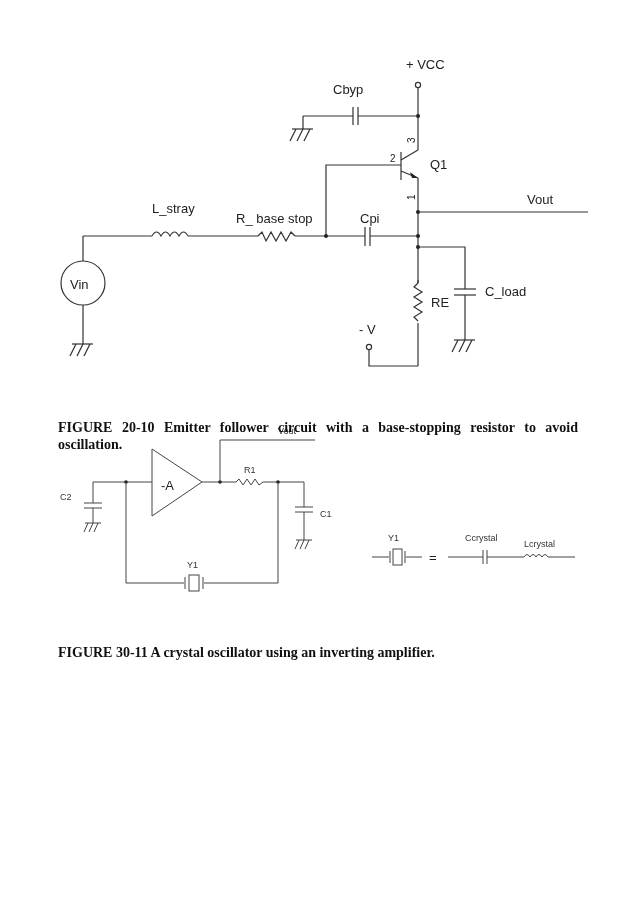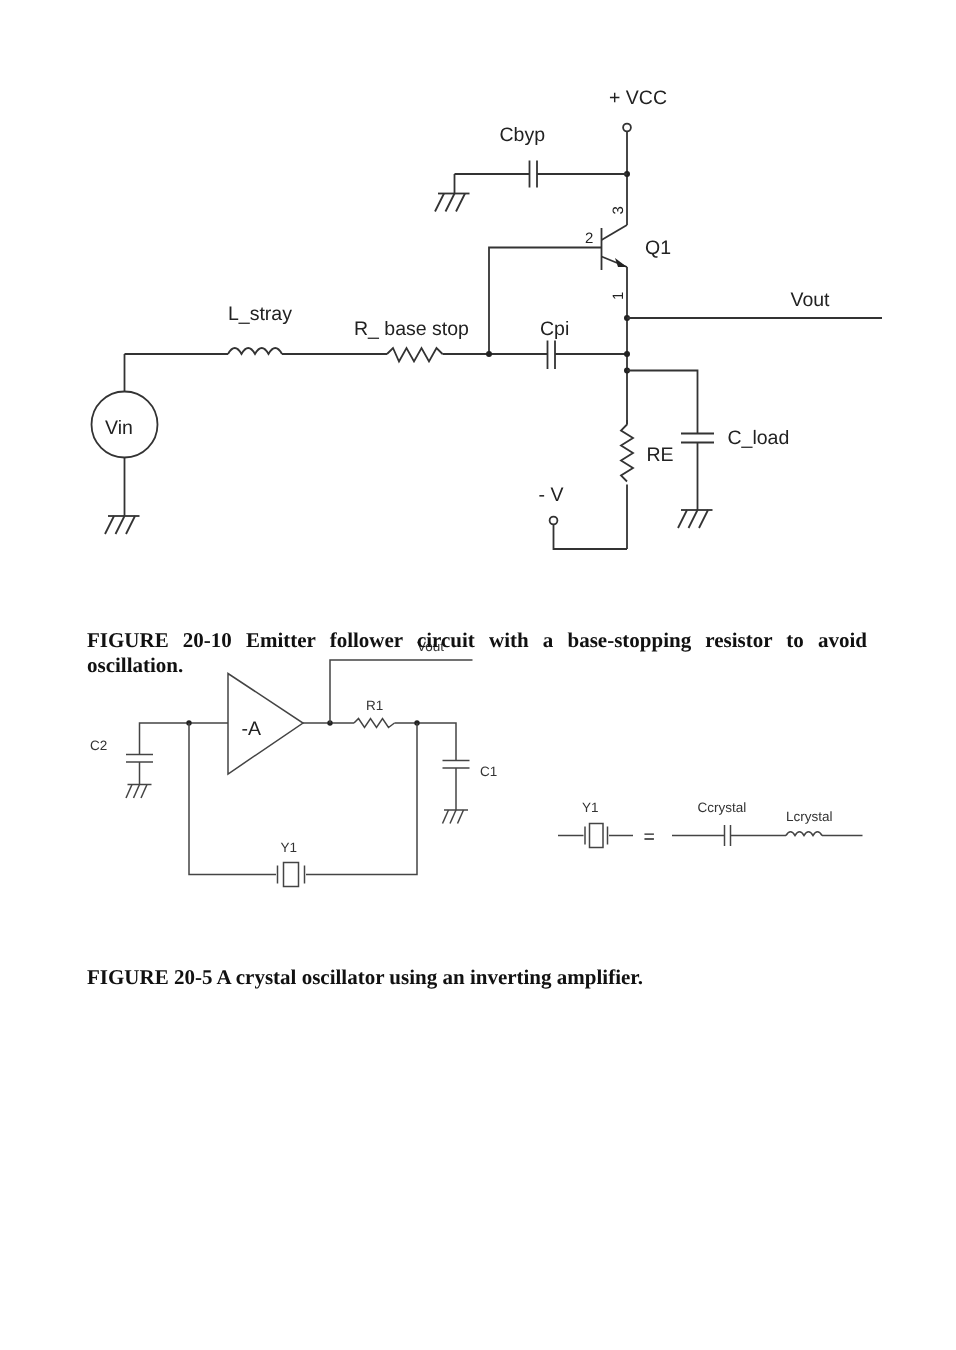--- a/index.html
+++ b/index.html
@@ -172,13 +172,13 @@
     <line x1="487" y1="550" x2="487" y2="564" class="w2"></line>
     <line x1="487" y1="557" x2="524" y2="557" class="w2"></line>
     <text class="lbl-s" x="465" y="541">Ccrystal</text>
     <path d="M524,557 q3,-5 6,0 q3,-5 6,0 q3,-5 6,0 q3,-5 6,0" class="w2"></path>
     <line x1="548" y1="557" x2="575" y2="557" class="w2"></line>
     <text class="lbl-s" x="524" y="547">Lcrystal</text>
   </g>
 </svg>
 
 <div class="caption caption-1">FIGURE 20-10 Emitter follower circuit with a base-stopping resistor to avoid oscillation.</div>
-<div class="caption caption-2">FIGURE 20-5 A crystal oscillator using an inverting amplifier.</div>
+<div class="caption caption-2">FIGURE 30-11 A crystal oscillator using an inverting amplifier.</div>
 
 </body></html>

